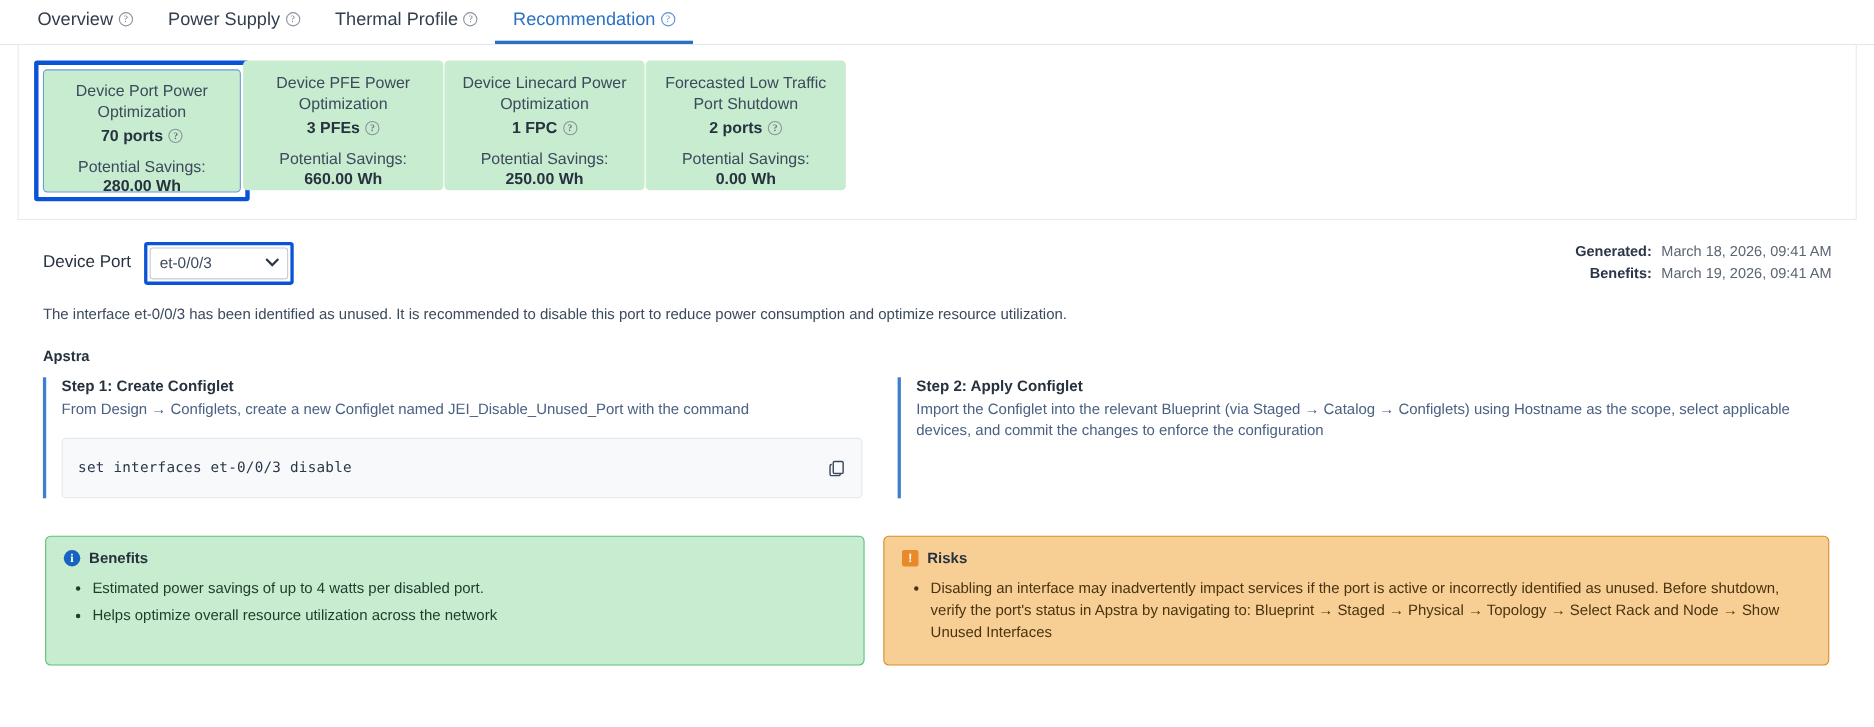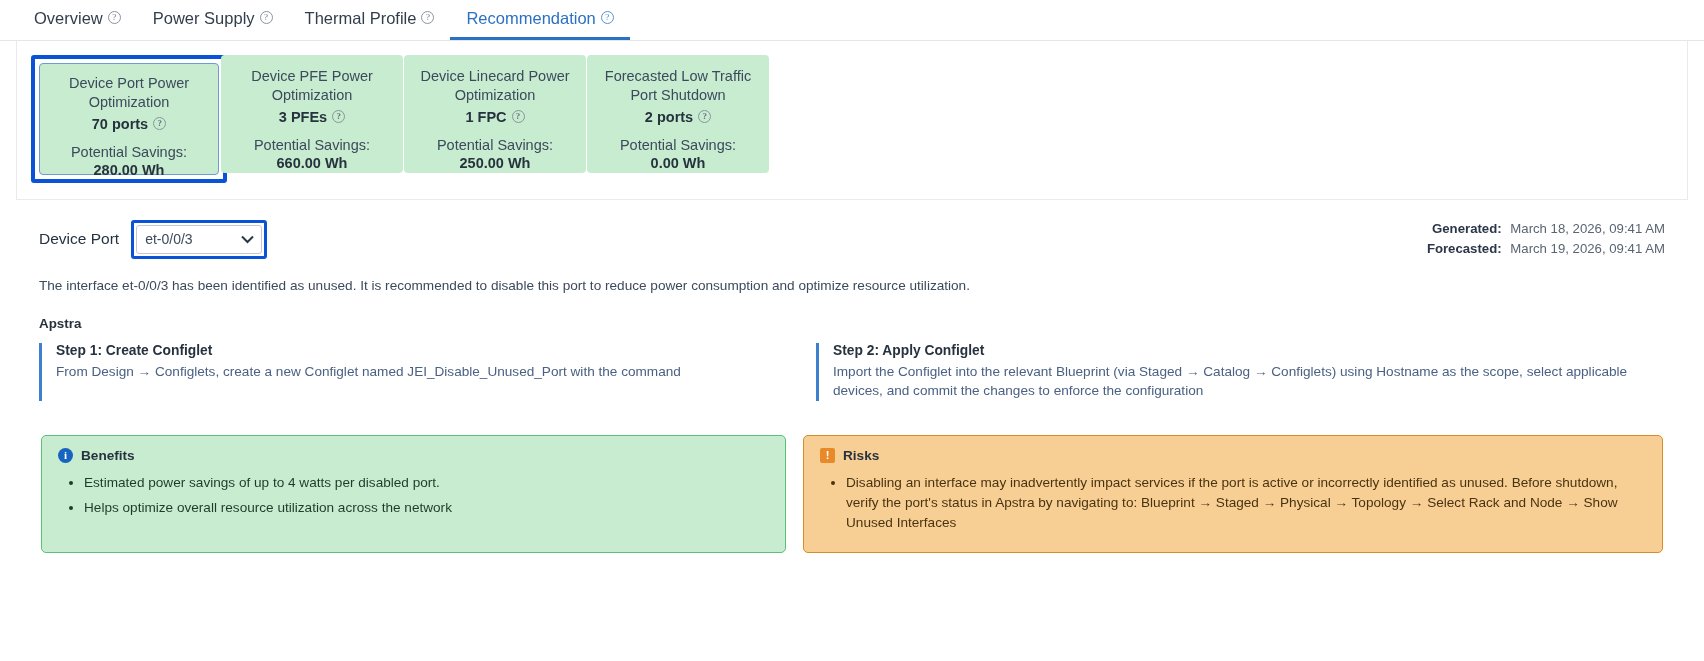--- a/index.html
+++ b/index.html
@@ -248,34 +248,43 @@
         </span>
       </span>
     </span>
 
     <div class="stamps">
       <div>
         <span class="k">Generated:</span>
         <span class="v">March 18, 2026, 09:41 AM</span>
       </div>
       <div>
-        <span class="k">Forecasted:</span>
+        <span class="k">Benefits:</span>
         <span class="v">March 19, 2026, 09:41 AM</span>
       </div>
     </div>
   </div>
 
   <div class="body-area">
     <div class="desc">The interface et-0/0/3 has been identified as unused. It is recommended to disable this port to reduce power consumption and optimize resource utilization.</div>
     <div class="vendor">Apstra</div>
 
     <div class="steps">
       <div class="step left">
         <div class="step-title">Step 1: Create Configlet</div>
         <div class="step-text">From Design → Configlets, create a new Configlet named JEI_Disable_Unused_Port with the command</div>
+        <div class="code">
+          <code>set interfaces et-0/0/3 disable</code>
+          <span class="copy">
+            <svg width="16" height="16" viewBox="0 0 16 16">
+              <rect x="4.5" y="1.5" width="9" height="11" rx="1.2" fill="none" stroke="#3c4a5c" stroke-width="1.3"></rect>
+              <path d="M3.2 4.2 H2.8 A1.2 1.2 0 0 0 1.6 5.4 V13.2 A1.2 1.2 0 0 0 2.8 14.4 H9.6 A1.2 1.2 0 0 0 10.8 13.2 V12.8" fill="none" stroke="#3c4a5c" stroke-width="1.3"></path>
+            </svg>
+          </span>
+        </div>
       </div>
 
       <div class="step right">
         <div class="step-title">Step 2: Apply Configlet</div>
         <div class="step-text">Import the Configlet into the relevant Blueprint (via Staged → Catalog → Configlets) using Hostname as the scope, select applicable devices, and commit the changes to enforce the configuration</div>
       </div>
     </div>
   </div>
 
   <div class="panels">

